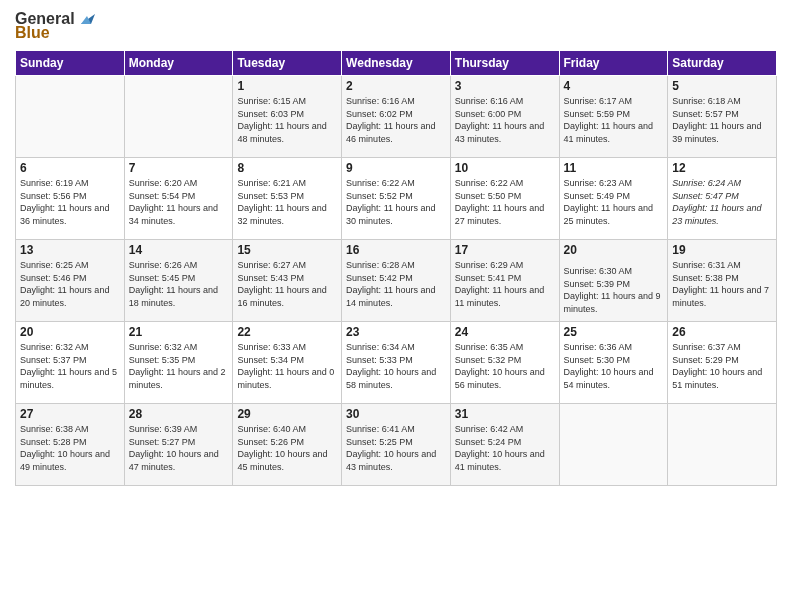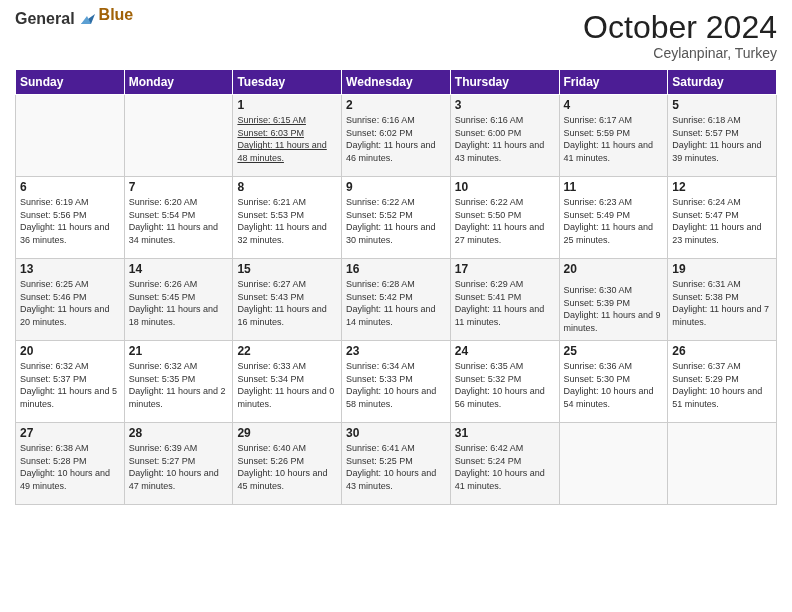--- a/index.html
+++ b/index.html
@@ -86,34 +86,30 @@
     .empty-cell {
       background: #f9f9f9 !important;
     }
   </style>
 </head>
 <body>
 
 <div class="page">
   <div class="header">
     <div class="logo">
-      <div style="display:flex; flex-direction:row; align-items:flex-start;">
+      <div style="display:flex; flex-direction:column; align-items:flex-start;">
         <div style="display:flex; align-items:center;">
           <span class="logo-general" style="font-size:16px; font-weight:bold; font-family:Arial;">General</span>
           <svg width="22" height="22" viewBox="0 0 22 22" style="margin-left:2px; margin-top:-4px;">
             <polygon points="4,18 18,8 14,18" fill="#2e6da4"></polygon>
             <polygon points="4,18 14,18 10,10" fill="#5ca0d3"></polygon>
           </svg>
         </div>
         <span class="logo-blue" style="font-size:16px; font-weight:bold; font-family:Arial; color:#a16207; margin-top:-4px;">Blue</span>
       </div>
-    </div>
-    <div class="title-block">
-      <div class="month-title">October 2024</div>
-      <div class="subtitle">Ceylanpinar, Turkey</div>
     </div>
   </div>
 
   <table class="calendar">
     <thead>
       <tr>
         <th>Sunday</th>
         <th>Monday</th>
         <th>Tuesday</th>
         <th>Wednesday</th>
@@ -121,21 +117,21 @@
         <th>Friday</th>
         <th>Saturday</th>
       </tr>
     </thead>
     <tbody id="calendar-body">
     <tr>
           <td class="empty-cell"></td>
           <td class="empty-cell"></td>
           <td>
             <span class="day-number">1</span>
-            <div class="day-info" style="white-space: pre-line; text-decoration: underline;">Sunrise: 6:15 AM
+            <div class="day-info" style="white-space: pre-line;">Sunrise: 6:15 AM
 Sunset: 6:03 PM
 Daylight: 11 hours and 48 minutes.</div>
           </td>
           <td>
             <span class="day-number">2</span>
             <div class="day-info" style="white-space: pre-line;">Sunrise: 6:16 AM
 Sunset: 6:02 PM
 Daylight: 11 hours and 46 minutes.</div>
           </td>
           <td>
@@ -189,21 +185,21 @@
 Daylight: 11 hours and 27 minutes.</div>
           </td>
           <td>
             <span class="day-number">11</span>
             <div class="day-info" style="white-space: pre-line;">Sunrise: 6:23 AM
 Sunset: 5:49 PM
 Daylight: 11 hours and 25 minutes.</div>
           </td>
           <td>
             <span class="day-number">12</span>
-            <div class="day-info" style="white-space: pre-line;">Sunrise: 6:24 AM
+            <div class="day-info" style="white-space: pre-line; font-style: italic;">Sunrise: 6:24 AM
 Sunset: 5:47 PM
 Daylight: 11 hours and 23 minutes.</div>
           </td>
         </tr>
         <tr>
           <td>
             <span class="day-number">13</span>
             <div class="day-info" style="white-space: pre-line;">Sunrise: 6:25 AM
 Sunset: 5:46 PM
 Daylight: 11 hours and 20 minutes.</div>

